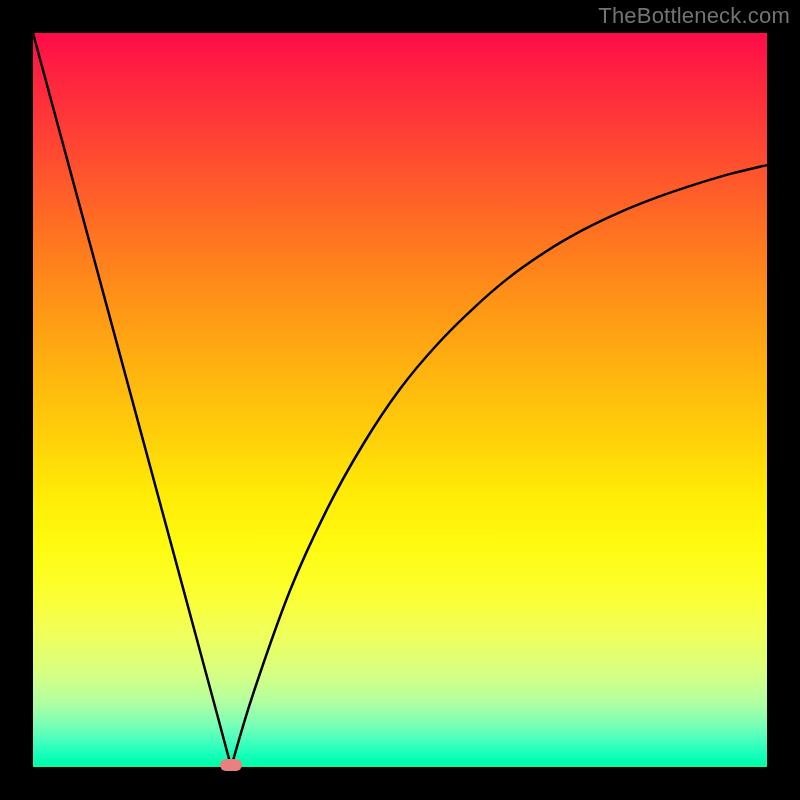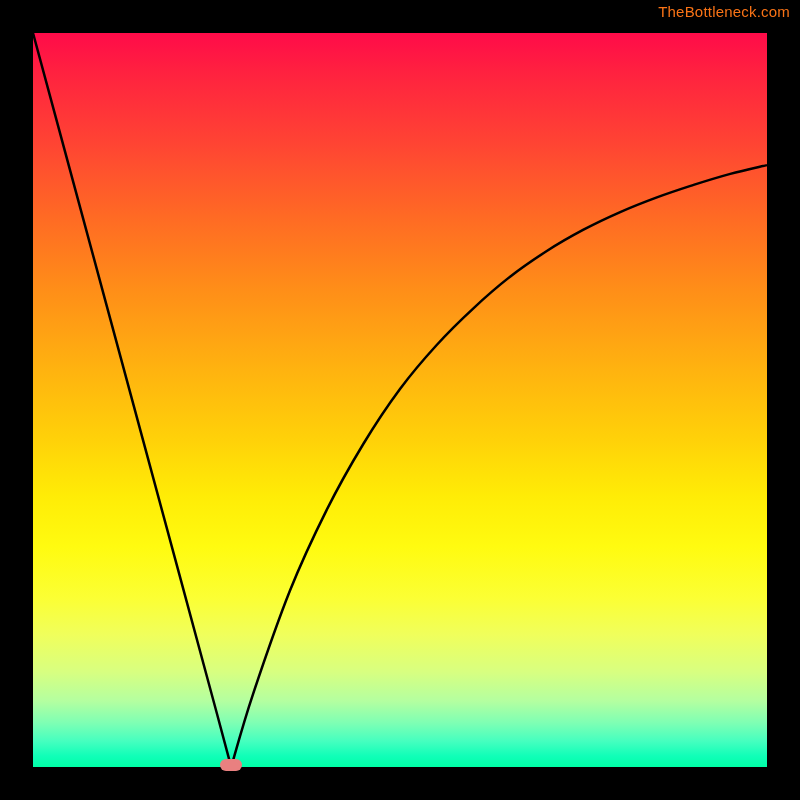--- a/index.html
+++ b/index.html
@@ -42,22 +42,22 @@
       #7effb4 94%,
       #45ffbf 96.5%,
       #10ffb8 98.5%,
       #00ffa7 100%
     );
   }
   .watermark {
     position: absolute;
     top: 3px;
     right: 10px;
-    color: #f97316;
-    font-size: 15px;
+    color: #737373;
+    font-size: 22px;
     font-weight: 500;
     letter-spacing: 0.2px;
   }
   svg.curve {
     position: absolute;
     top: 33px;
     left: 33px;
     width: 734px;
     height: 734px;
     overflow: visible;

